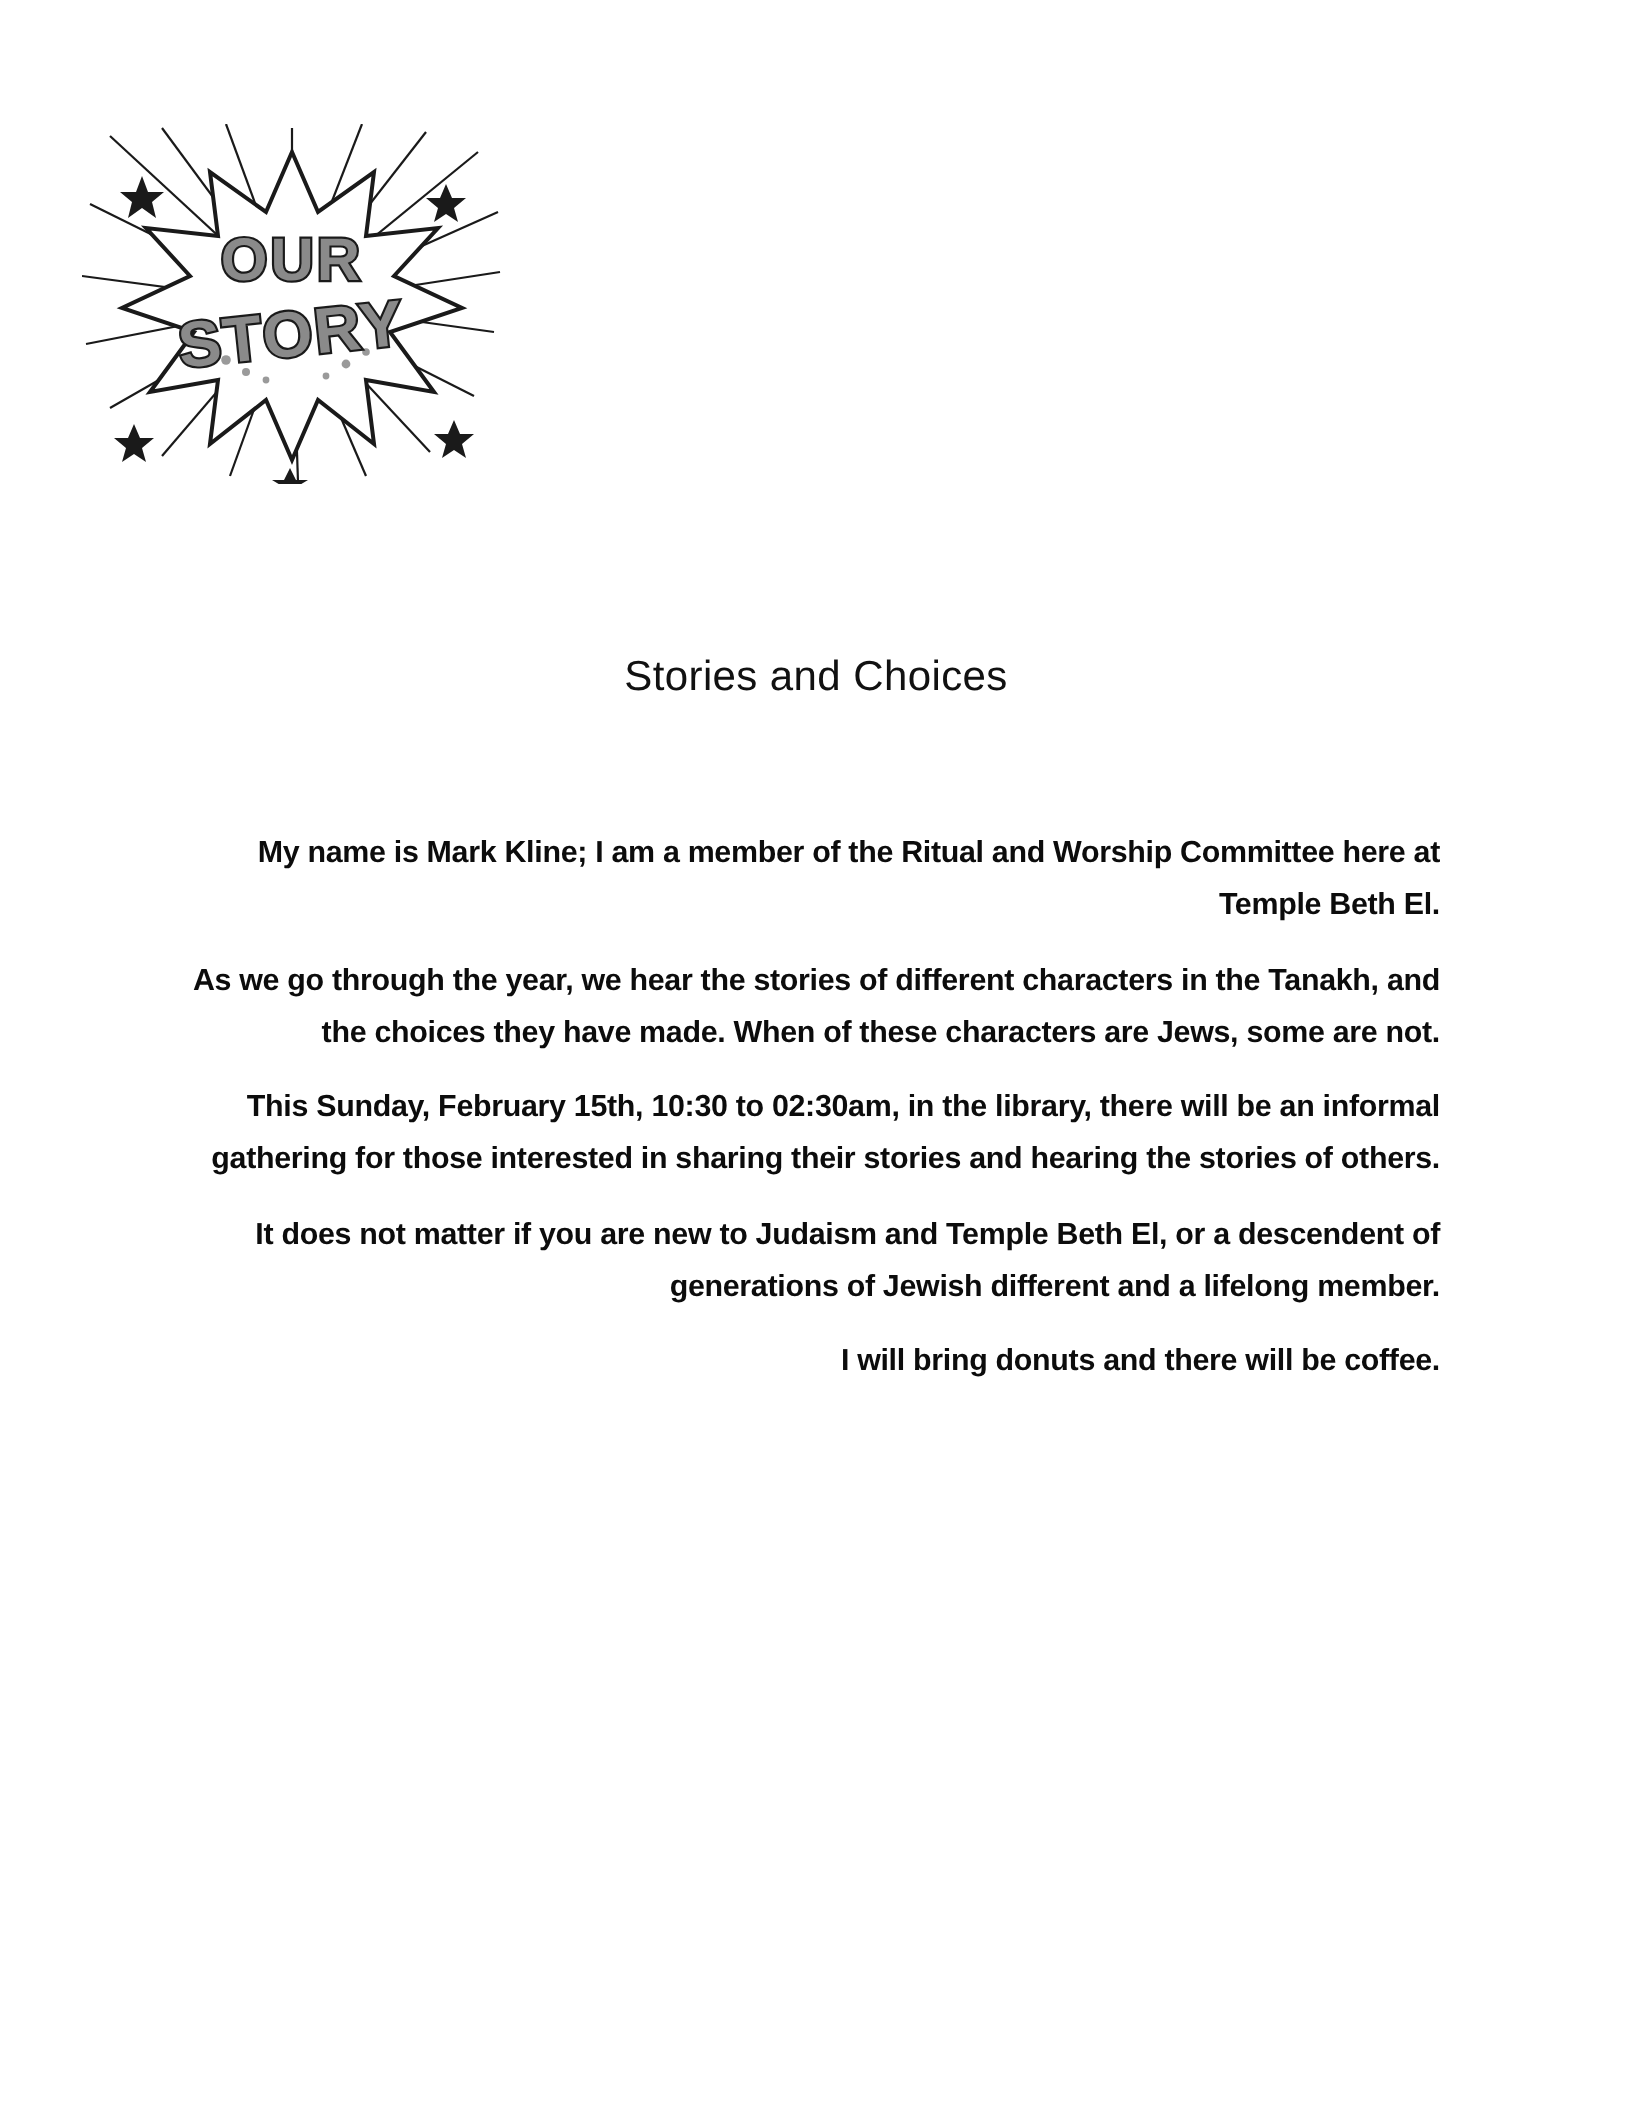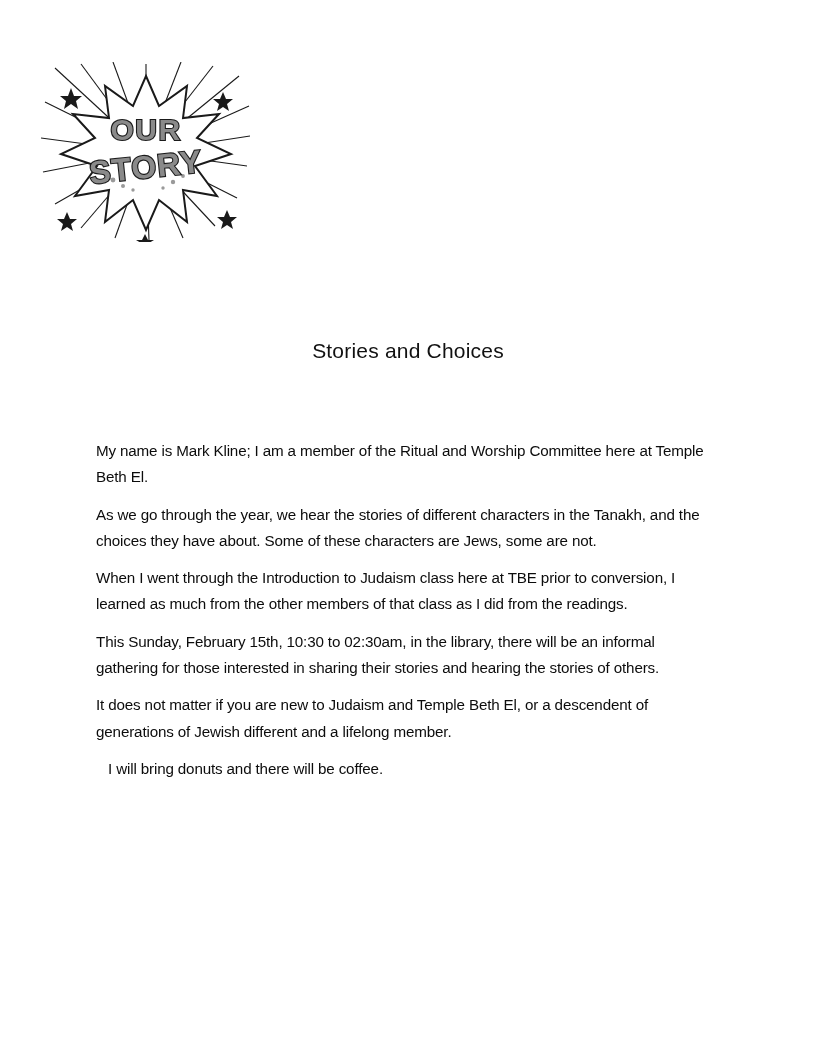--- a/index.html
+++ b/index.html
@@ -37,37 +37,38 @@
     position: relative;
   }
   .logo svg { display: block; }
 
   
   .doc-title {
     text-align: center;
     font-size: 21px;
     font-weight: 400;
     letter-spacing: 0.2px;
-    margin: 12px;
+    margin: 0;
     padding-top: 85px;
     color: #111;
   }
 
   
   .body-text {
     margin: 0;
     padding: 63px 96px 0 96px;
   }
   .para {
     font-size: 15.2px;
-    font-weight: 400;
+    font-weight: 700;
     line-height: 1.73;
     margin: 0 0 11px 0;
     color: #0c0c0c;
     letter-spacing: -0.15px;
+    text-align: right;
   }
   .para:last-child { margin-bottom: 0; margin-left: 12px; }
 </style>
 </head>
 <body>
 
 <div class="page">
 
   <div class="logo-wrap">
     <div class="logo">
@@ -120,20 +121,19 @@
 
         <text x="105" y="116" text-anchor="middle" font-family="Liberation Sans, sans-serif" font-size="32" font-weight="700" fill="#8a8a8a" stroke="#1a1a1a" stroke-width="2.2" paint-order="stroke" letter-spacing="1" transform="rotate(-6 105 108)">STORY</text>
       </svg>
     </div>
   </div>
 
   <h1 class="doc-title">Stories and Choices</h1>
 
   <div class="body-text">
     <p class="para">My name is Mark Kline; I am a member of the Ritual and Worship Committee here at Temple Beth El.</p>
-    <p class="para">As we go through the year, we hear the stories of different characters in the Tanakh, and the choices they have about. Some of these characters are Jews, some are not.</p>
-    <p class="para">When I went through the Introduction to Judaism class here at TBE prior to conversion, I learned as much from the other members of that class as I did from the readings.</p>
+    <p class="para">As we go through the year, we hear the stories of different characters in the Tanakh, and the choices they have made. When of these characters are Jews, some are not.</p>
     <p class="para">This Sunday, February 15th, 10:30 to 02:30am, in the library, there will be an informal gathering for those interested in sharing their stories and hearing the stories of others.</p>
     <p class="para">It does not matter if you are new to Judaism and Temple Beth El, or a descendent of generations of Jewish different and a lifelong member.</p>
     <p class="para">I will bring donuts and there will be coffee.</p>
   </div>
 
 </div>
 
 </body></html>

